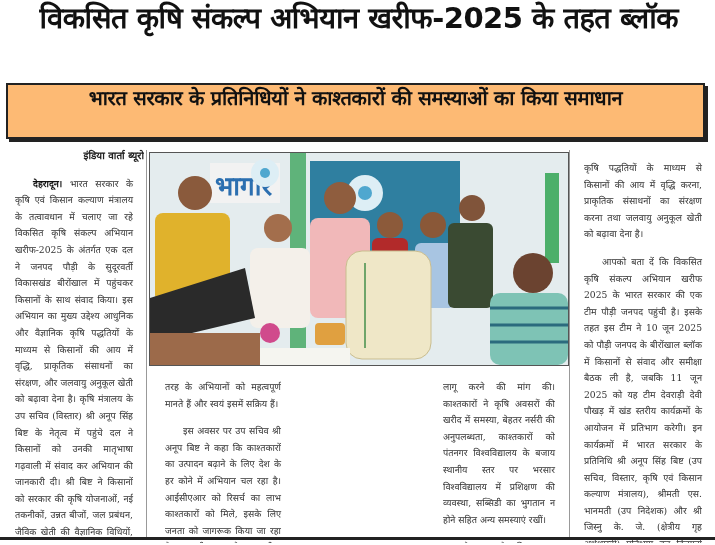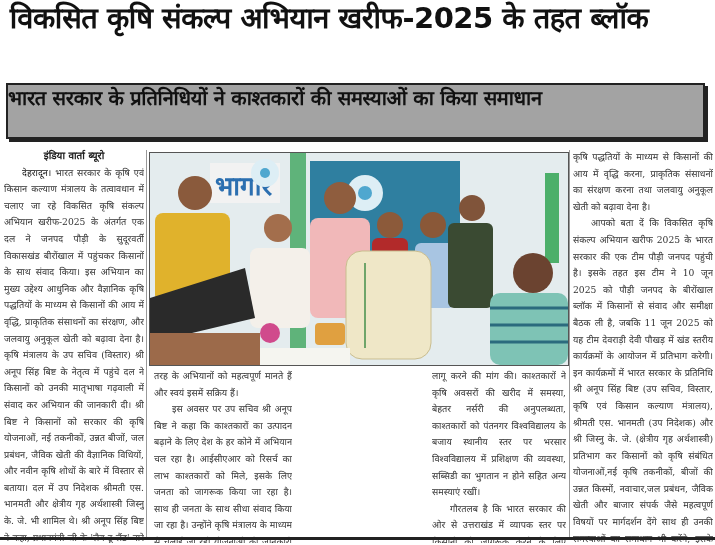--- a/index.html
+++ b/index.html
@@ -1,25 +1,25 @@
 <!DOCTYPE html>
 <html><head>
 <meta charset="utf-8">
 <style>
   html, body { margin: 0; padding: 0; background: #ffffff; }
   body { width: 715px; height: 545px; overflow: hidden; position: relative; font-family: "DejaVu Sans", sans-serif; color: #222; }
-  .headline { position: absolute; left: 0; top: 0; width: 658px; text-align: center; font-family: "DejaVu Sans", sans-serif; font-weight: bold; color: #111; }
+  .headline { position: absolute; left: 0; top: 0; width: 658px; text-align: right; font-family: "DejaVu Sans", sans-serif; font-weight: bold; color: #111; padding-left: 20px; }
   .headline .line { font-size: 29px; line-height: 36px; letter-spacing: -0.5px; white-space: nowrap; }
-  .subbox { position: absolute; left: 6px; top: 83px; width: 699px; height: 56px; background: #a3a3a3; border: 2px solid #222; box-shadow: 3px 3px 0 #222; box-sizing: border-box; }
+  .subbox { position: absolute; left: 6px; top: 83px; width: 699px; height: 56px; background: #fdba74; border: 2px solid #222; box-shadow: 3px 3px 0 #222; text-align: center; box-sizing: border-box; }
   .subbox .line { font-size: 20px; line-height: 26px; font-weight: bold; color: #111; white-space: nowrap; letter-spacing: -0.3px; }
   .col { position: absolute; font-family: "DejaVu Serif", serif; font-size: 9.2px; line-height: 16.6px; color: #333; text-align: justify; overflow: hidden; }
-  .col p { margin: 0; text-indent: 0; }
+  .col p { margin: 11px; text-indent: 0; }
   .col p.ind { text-indent: 18px; }
-  .byline { text-align: center; font-weight: bold; font-size: 10px; color: #222; }
-  .dateline { font-weight: normal; color: #111; }
+  .byline { text-align: right; font-weight: bold; font-size: 10px; color: #222; }
+  .dateline { font-weight: bold; color: #111; }
   .c1 { left: 4px; top: 148px; width: 140px; height: 395px; }
   .c2 { left: 154px; top: 368px; width: 138px; height: 175px; }
   .c3 { left: 292px; top: 368px; width: 136px; height: 175px; }
   .c4 { left: 432px; top: 368px; width: 134px; height: 175px; }
   .c5 { left: 573px; top: 149px; width: 140px; height: 394px; }
   .photo { position: absolute; left: 149px; top: 152px; width: 418px; height: 212px; border: 1px solid #555; overflow: hidden; background: linear-gradient(180deg, #dfe8ea 0%, #c9d9d8 40%, #b7b2a6 100%); }
   .vrule { position: absolute; width: 1px; background: #999; }
   .bottomrule { position: absolute; left: 0; top: 537px; width: 715px; height: 3px; background: #222; }
 </style>
 </head>

